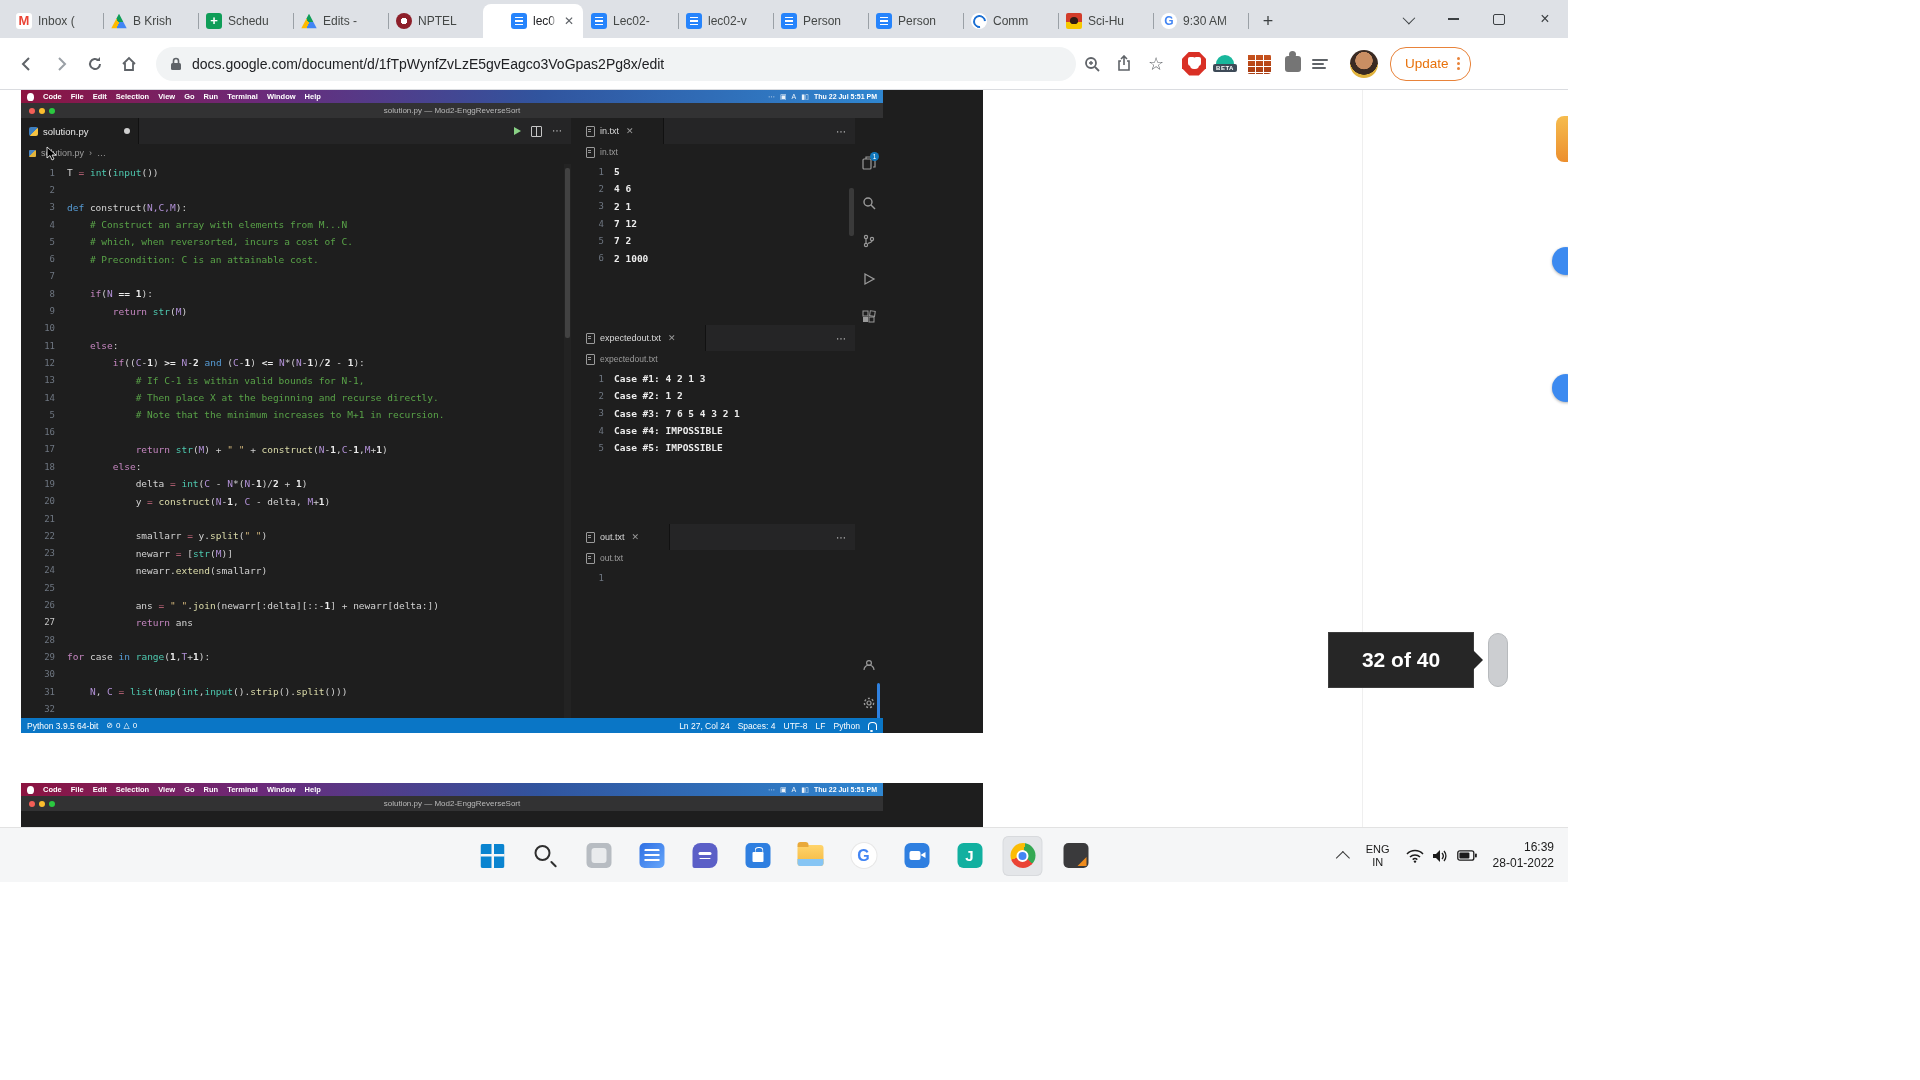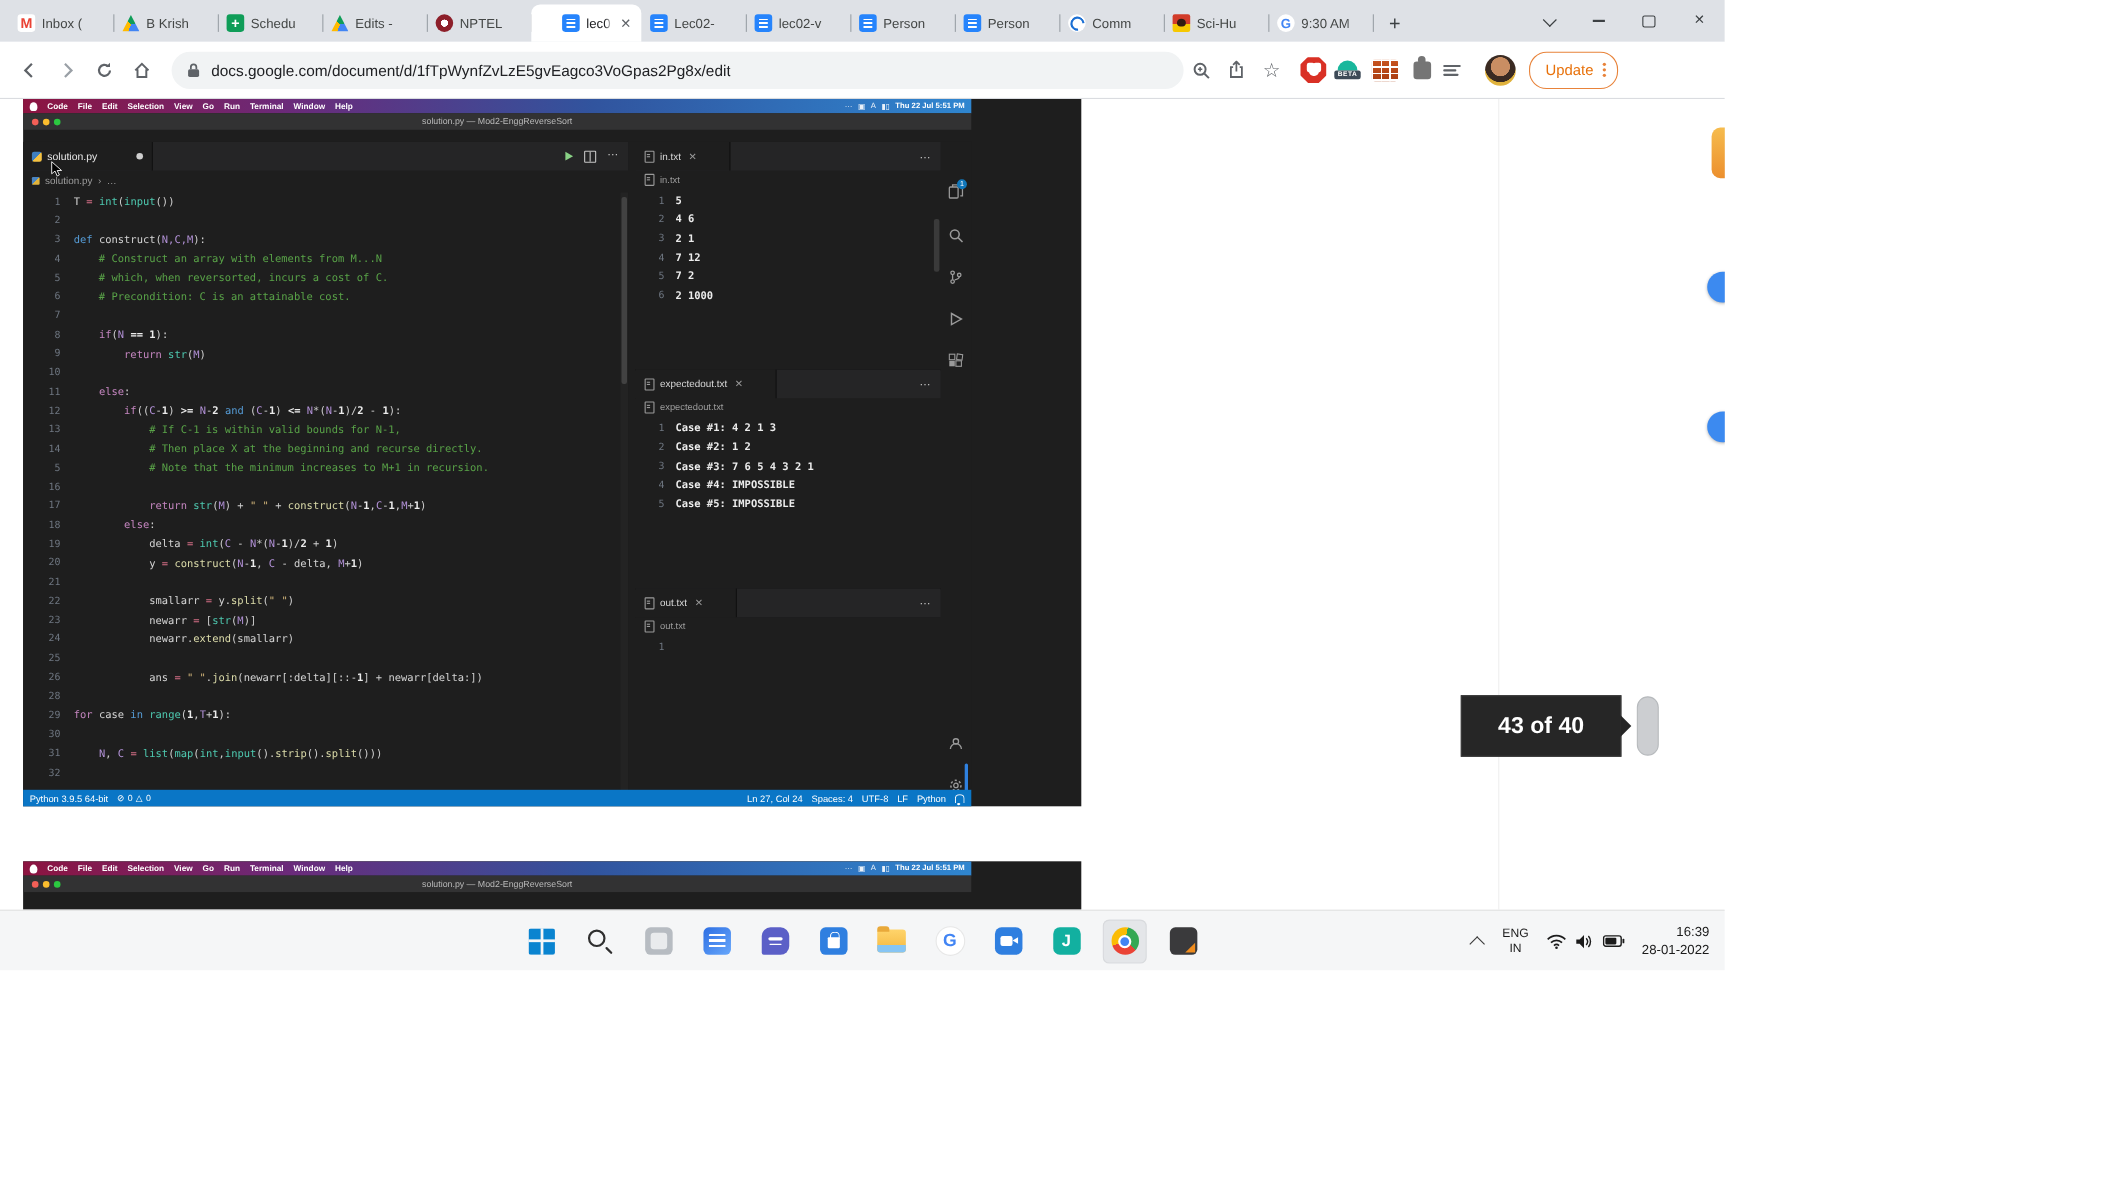--- a/index.html
+++ b/index.html
@@ -99,21 +99,21 @@
   .mitem{color:#fff;font-size:7.5px;font-weight:bold;white-space:nowrap;}
   .mbar-right{margin-left:auto;display:flex;align-items:center;gap:5px;color:#fff;font-size:7px;}
   .mbar-right .mg{opacity:.9;}
   .mclock{font-size:7px;font-weight:bold;white-space:nowrap;}
   .tbar{position:absolute;left:0;top:13px;width:862px;height:15px;background:#323233;display:flex;align-items:center;}
   .lights{display:flex;gap:4px;padding-left:8px;}
   .light{width:6px;height:6px;border-radius:50%;}
   .l-red{background:#f35f57;} .l-yel{background:#fbbd2e;} .l-grn{background:#2bc840;}
   .tbar-title{position:absolute;left:0;right:0;text-align:center;color:#b9b9b9;font-size:8px;}
 
-  .shot-main{position:absolute;left:0;top:39px;width:862px;height:600px;background:#1e1e1e;overflow:hidden;text-decoration:underline;}
+  .shot-main{position:absolute;left:0;top:28px;width:862px;height:600px;background:#1e1e1e;overflow:hidden;text-decoration:underline;}
   .statusbar{position:absolute;left:0;top:628px;width:862px;height:15px;background:#0a76c6;display:flex;align-items:center;
              color:#fff;font-size:8.5px;padding:0 6px;box-sizing:border-box;gap:8px;}
   .sb-right{margin-left:auto;display:flex;align-items:center;gap:8px;justify-content:space-between;}
   .sb-seg{white-space:nowrap;}
   .sb-prob{display:flex;gap:3px;align-items:center;font-size:8px;}
   .bell{width:7px;height:7px;border:1px solid #fff;border-bottom:none;border-radius:4px 4px 0 0;position:relative;}
   .bell::after{content:"";position:absolute;left:1px;bottom:-2px;width:3px;height:2px;background:#fff;border-radius:50%;}
 
   
   .editor{position:absolute;left:0;top:0;width:550px;height:600px;}
@@ -535,20 +535,24 @@
             </div>
             <div class="cl">
               <span class="ln">25</span>
               <span class="ct"></span>
             </div>
             <div class="cl">
               <span class="ln">26</span>
               <span class="ct"><span class="tk-p">            </span><span class="tk-v">ans</span><span class="tk-e"> = </span><span class="tk-s">" "</span><span class="tk-p">.</span><span class="tk-f">join</span><span class="tk-p">(</span><span class="tk-v">newarr</span><span class="tk-p">[:</span><span class="tk-v">delta</span><span class="tk-p">][::-</span><span class="tk-n">1</span><span class="tk-p">] + </span><span class="tk-v">newarr</span><span class="tk-p">[</span><span class="tk-v">delta</span><span class="tk-p">:])</span></span>
             </div>
             <div class="cl">
+              <span class="ln cur">27</span>
+              <span class="ct"><span class="tk-p">            </span><span class="tk-k">return</span><span class="tk-p"> </span><span class="tk-v">ans</span></span>
+            </div>
+            <div class="cl">
               <span class="ln">28</span>
               <span class="ct"></span>
             </div>
             <div class="cl">
               <span class="ln">29</span>
               <span class="ct"><span class="tk-k">for</span><span class="tk-p"> </span><span class="tk-v">case</span><span class="tk-d"> in </span><span class="tk-b">range</span><span class="tk-p">(</span><span class="tk-n">1</span><span class="tk-p">,</span><span class="tk-V">T</span><span class="tk-p">+</span><span class="tk-n">1</span><span class="tk-p">):</span></span>
             </div>
             <div class="cl">
               <span class="ln">30</span>
               <span class="ct"></span>
@@ -764,21 +768,21 @@
       <span class="lights">
         <span class="light l-red"></span>
           <span class="light l-yel"></span>
           <span class="light l-grn"></span>
       </span>
       <span class="tbar-title">solution.py — Mod2-EnggReverseSort</span>
     </div>
   </div>
 
   <div class="pageind">
-    <span>43 of 40</span>
+    <span>32 of 40</span>
   </div>
   <div class="scrollthumb"></div>
   <div class="edge-orange"></div>
   <div class="edge-blue" id="edge-blue1"></div>
   <div class="edge-blue" id="edge-blue2"></div>
 
   <div class="cursor">
     <svg width="12" height="16" viewBox="0 0 12 16">
         <path d="M1 1 L1 12 L4 9.5 L6 14 L8 13 L6 9 L10 9 Z" fill="#000" stroke="#fff" stroke-width="0.8"></path>
       </svg>

